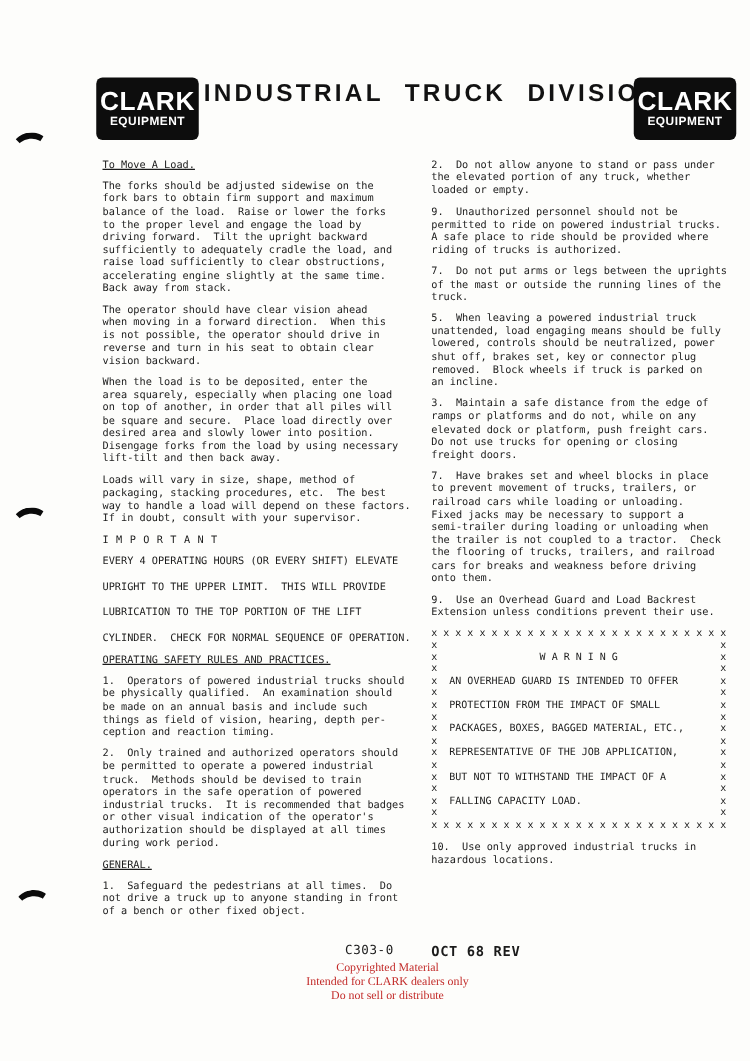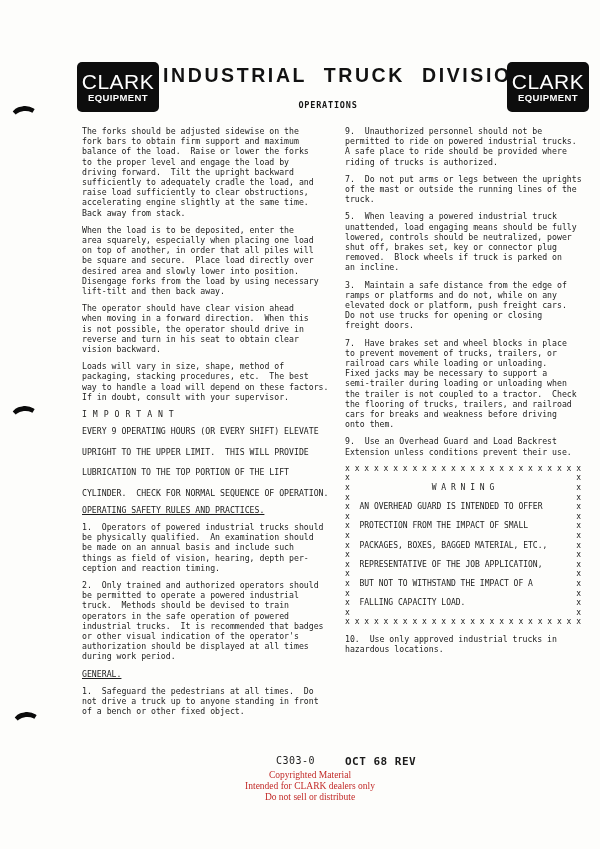--- a/index.html
+++ b/index.html
@@ -13,21 +13,21 @@
   
   .logo {
     position:absolute; top:62px; width:82px; height:50px;
     background:#0d0d0d; border-radius:5px;
     display:flex; flex-direction:column; align-items:center; justify-content:center;
     color:#fff;
   }
   .logo-left { left:77px; }
   .logo-right { left:507px; }
   .logo .big {
-    font-family:"Liberation Sans", sans-serif; font-weight:normal;
+    font-family:"Liberation Sans", sans-serif; font-weight:bold;
     font-size:21px; line-height:21px; letter-spacing:.5px;text-align:right;
   }
   .logo .small {
     font-family:Liberation Sans, sans-serif; font-weight:bold;
     font-size:9.5px; line-height:11px; letter-spacing:.4px;
   }
   .header-center {
     position:absolute; left:163px; top:64px; width:330px; text-align:center;
   }
   .title {
@@ -82,56 +82,56 @@
   <div class="crescent c2"></div>
   <div class="crescent c3"></div>
 
   <div class="logo logo-left">
     <div class="big">CLARK</div>
     <div class="small">EQUIPMENT</div>
   </div>
 
   <div class="header-center">
     <div class="title">INDUSTRIAL TRUCK DIVISION</div>
-    <div class="subtitle">OPERATIONS</div>
   </div>
 
   <div class="logo logo-right">
     <div class="big">CLARK</div>
     <div class="small">EQUIPMENT</div>
   </div>
 
   <div class="col col-left">
+    <div class="doc-text heading">To Move A Load.</div>
     <div class="doc-text">The forks should be adjusted sidewise on the
 fork bars to obtain firm support and maximum
 balance of the load.  Raise or lower the forks
 to the proper level and engage the load by
 driving forward.  Tilt the upright backward
 sufficiently to adequately cradle the load, and
 raise load sufficiently to clear obstructions,
 accelerating engine slightly at the same time.
 Back away from stack.</div>
+    <div class="doc-text">The operator should have clear vision ahead
+when moving in a forward direction.  When this
+is not possible, the operator should drive in
+reverse and turn in his seat to obtain clear
+vision backward.</div>
     <div class="doc-text">When the load is to be deposited, enter the
 area squarely, especially when placing one load
 on top of another, in order that all piles will
 be square and secure.  Place load directly over
 desired area and slowly lower into position.
 Disengage forks from the load by using necessary
 lift-tilt and then back away.</div>
-    <div class="doc-text">The operator should have clear vision ahead
-when moving in a forward direction.  When this
-is not possible, the operator should drive in
-reverse and turn in his seat to obtain clear
-vision backward.</div>
     <div class="doc-text">Loads will vary in size, shape, method of
 packaging, stacking procedures, etc.  The best
 way to handle a load will depend on these factors.
 If in doubt, consult with your supervisor.</div>
     <div class="doc-text center-line">I M P O R T A N T</div>
-    <div class="doc-text">EVERY 9 OPERATING HOURS (OR EVERY SHIFT) ELEVATE
+    <div class="doc-text">EVERY 4 OPERATING HOURS (OR EVERY SHIFT) ELEVATE
 
 UPRIGHT TO THE UPPER LIMIT.  THIS WILL PROVIDE
 
 LUBRICATION TO THE TOP PORTION OF THE LIFT
 
 CYLINDER.  CHECK FOR NORMAL SEQUENCE OF OPERATION.</div>
     <div class="doc-text heading">OPERATING SAFETY RULES AND PRACTICES.</div>
     <div class="doc-text">1.  Operators of powered industrial trucks should
 be physically qualified.  An examination should
 be made on an annual basis and include such
@@ -145,20 +145,23 @@
 or other visual indication of the operator's
 authorization should be displayed at all times
 during work period.</div>
     <div class="doc-text heading">GENERAL.</div>
     <div class="doc-text">1.  Safeguard the pedestrians at all times.  Do
 not drive a truck up to anyone standing in front
 of a bench or other fixed object.</div>
   </div>
 
   <div class="col col-right">
+    <div class="doc-text">2.  Do not allow anyone to stand or pass under
+the elevated portion of any truck, whether
+loaded or empty.</div>
     <div class="doc-text">9.  Unauthorized personnel should not be
 permitted to ride on powered industrial trucks.
 A safe place to ride should be provided where
 riding of trucks is authorized.</div>
     <div class="doc-text">7.  Do not put arms or legs between the uprights
 of the mast or outside the running lines of the
 truck.</div>
     <div class="doc-text">5.  When leaving a powered industrial truck
 unattended, load engaging means should be fully
 lowered, controls should be neutralized, power

